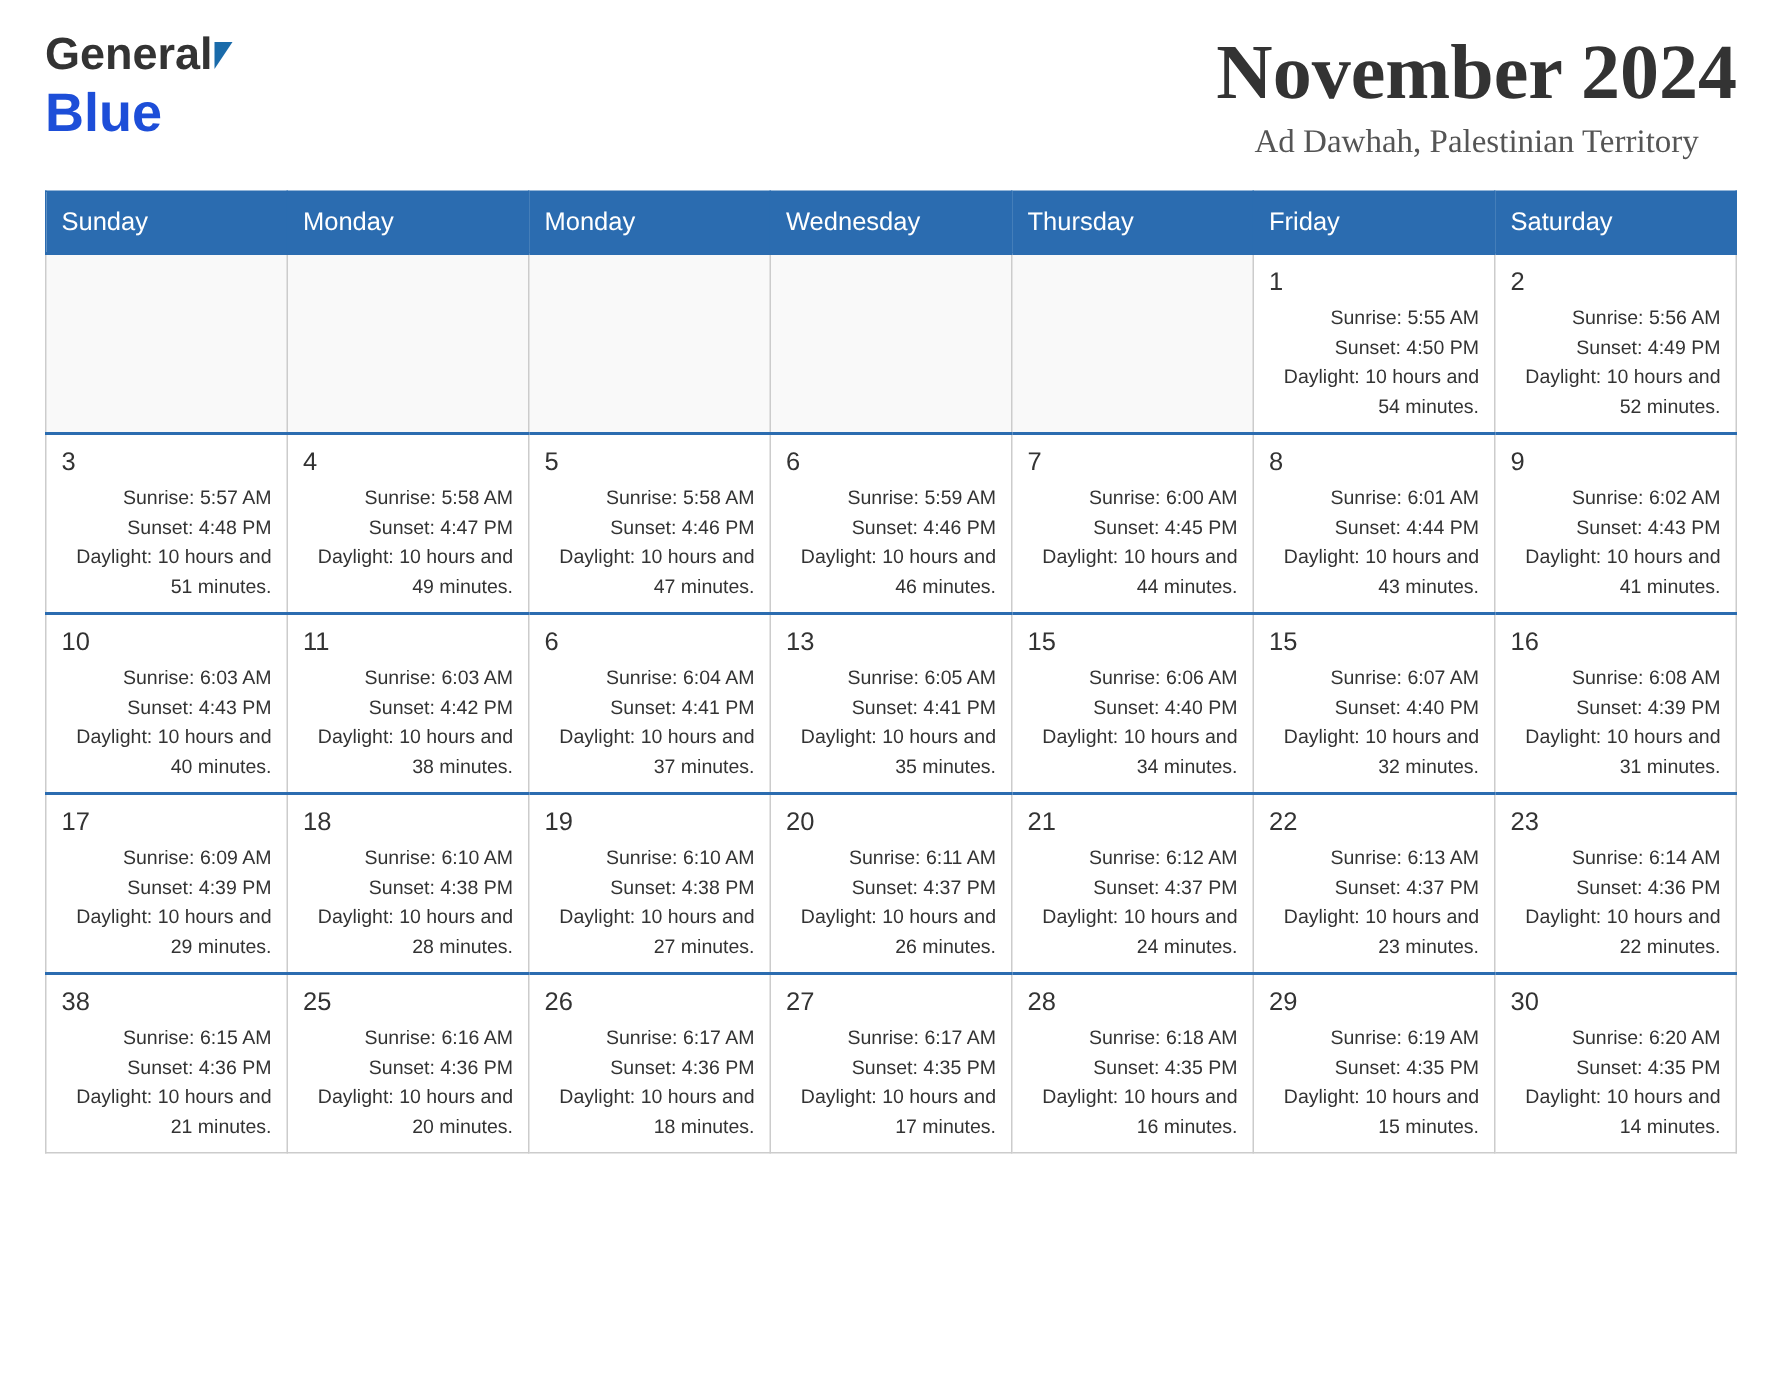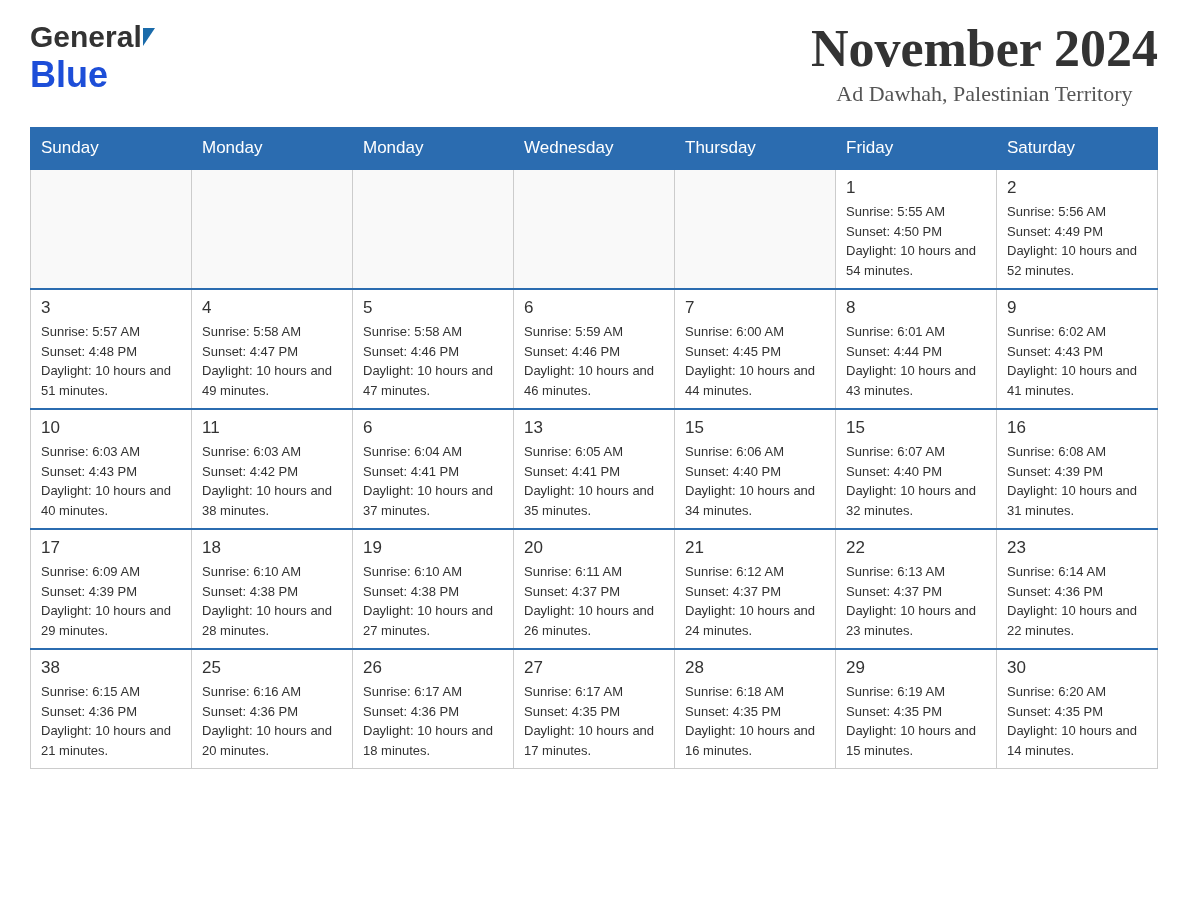--- a/index.html
+++ b/index.html
@@ -66,20 +66,21 @@
       font-size: 17px;
       font-weight: normal;
       color: #333;
       display: block;
       margin-bottom: 4px;
     }
     .day-info {
       font-size: 13px;
       color: #333;
       line-height: 1.5;
+      text-align: right;
     }
     .empty-cell {
       background: #f9f9f9;
     }
     .logo-row {
       display: flex;
       align-items: center;
     }
     .logo-text-general {
       font-size: 30px;

